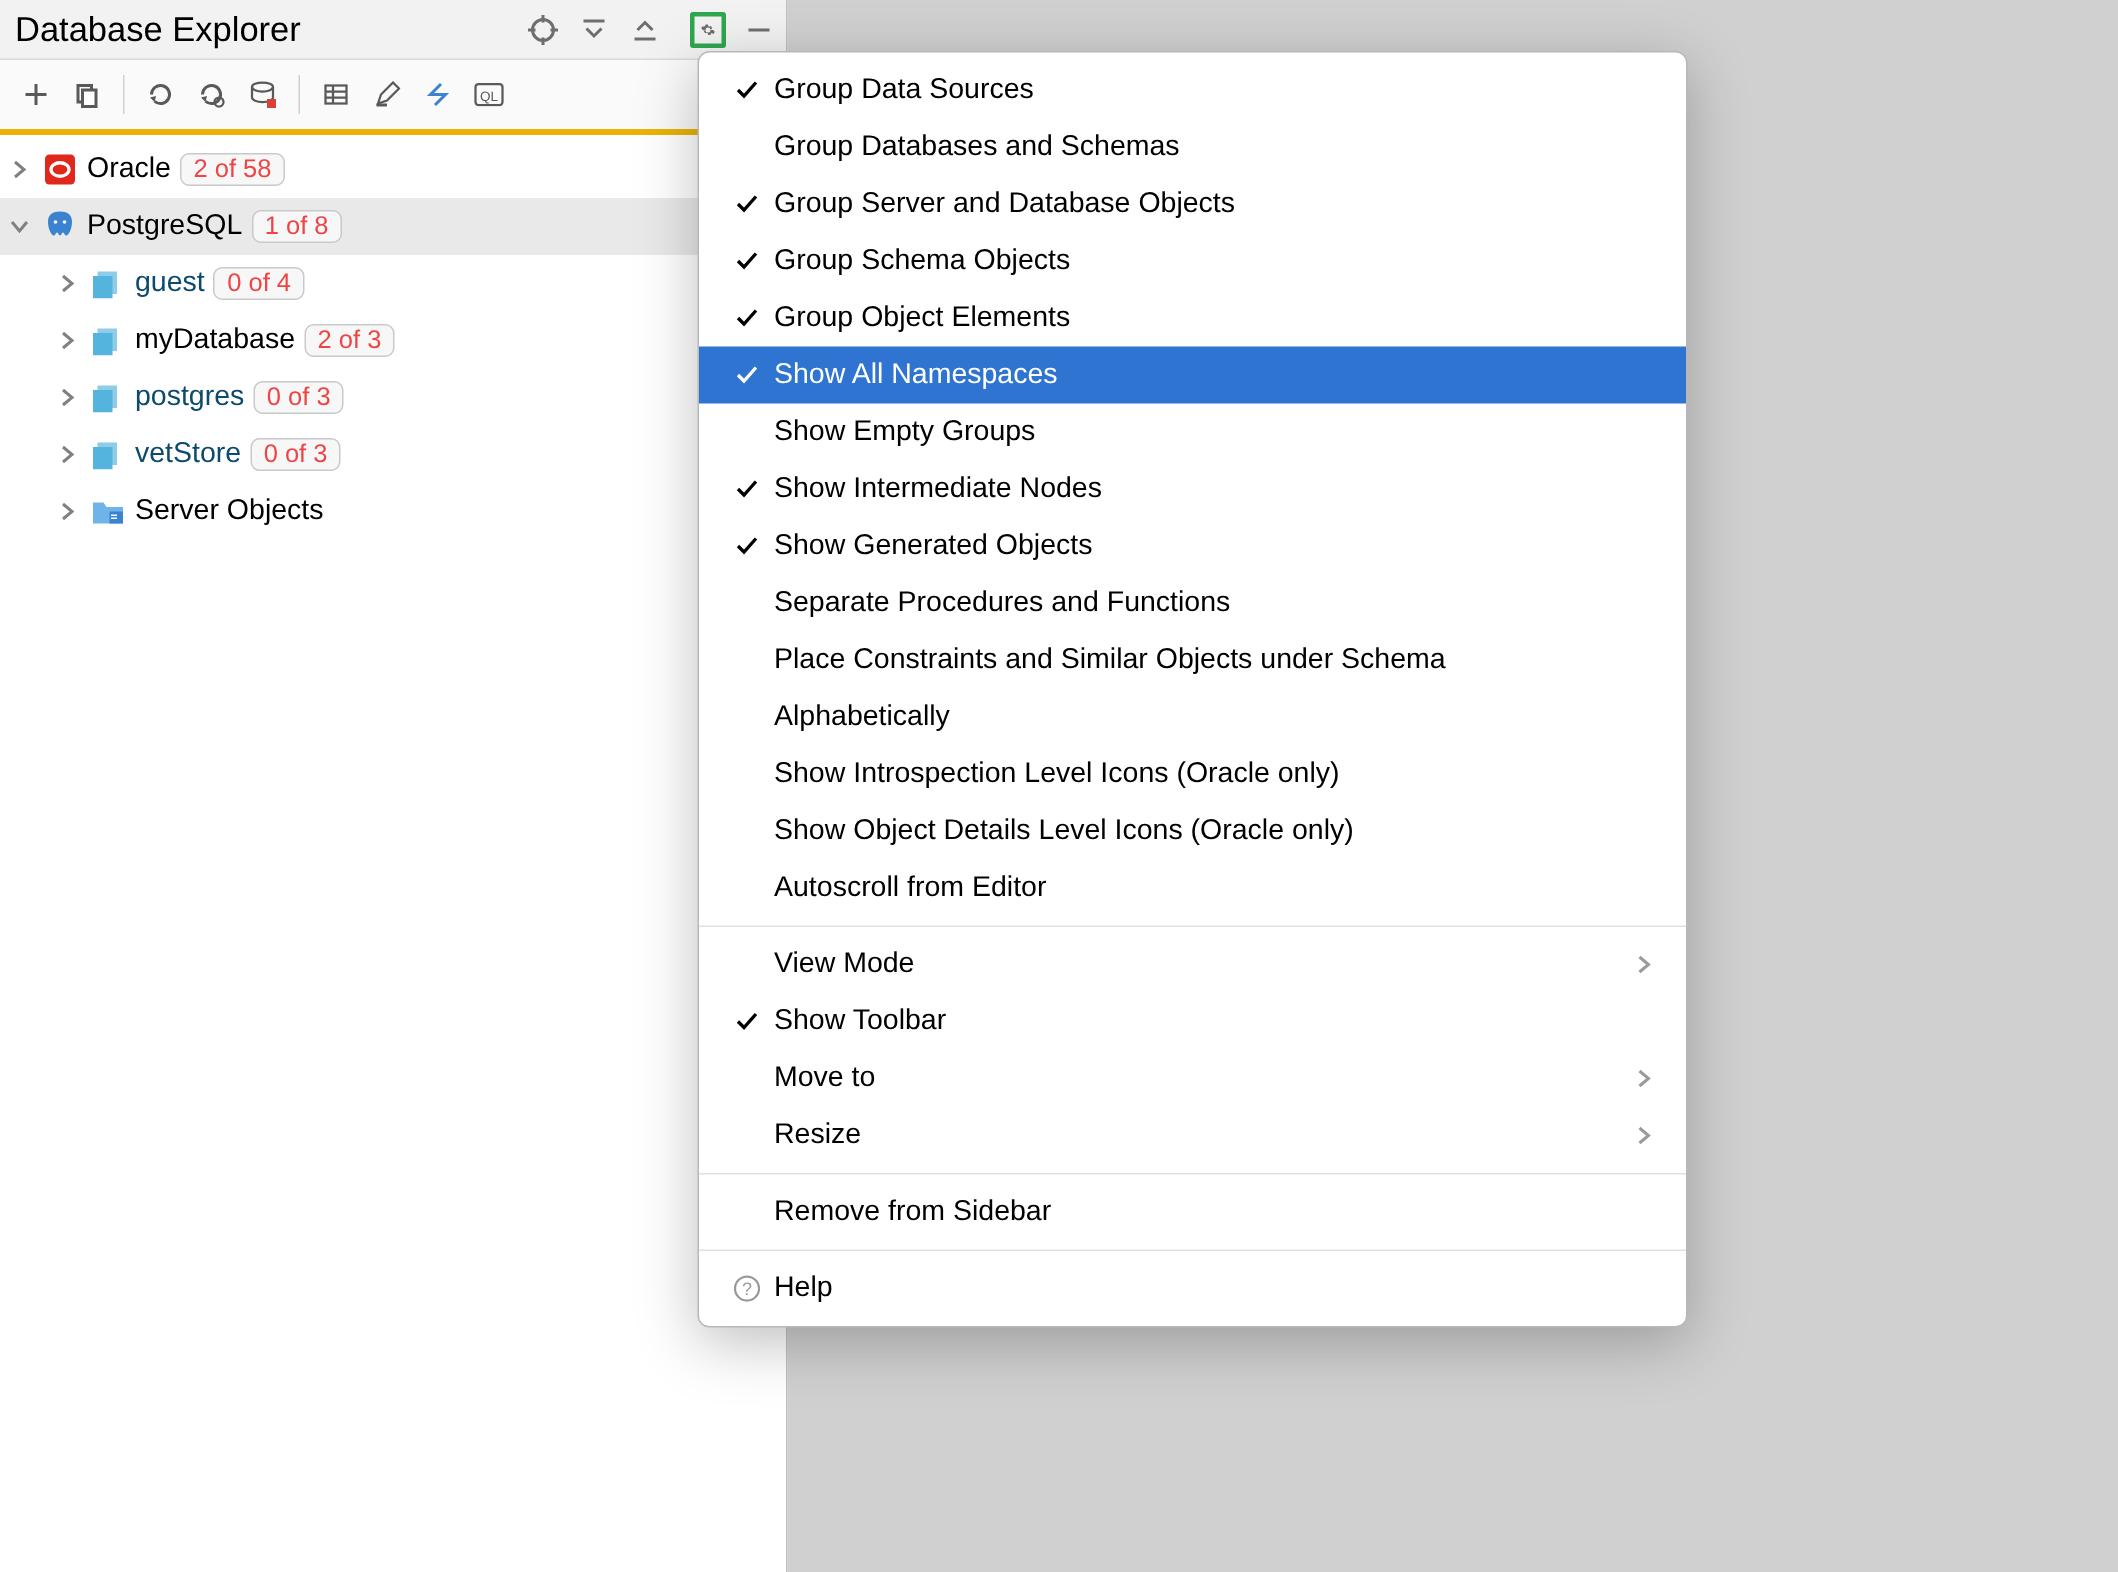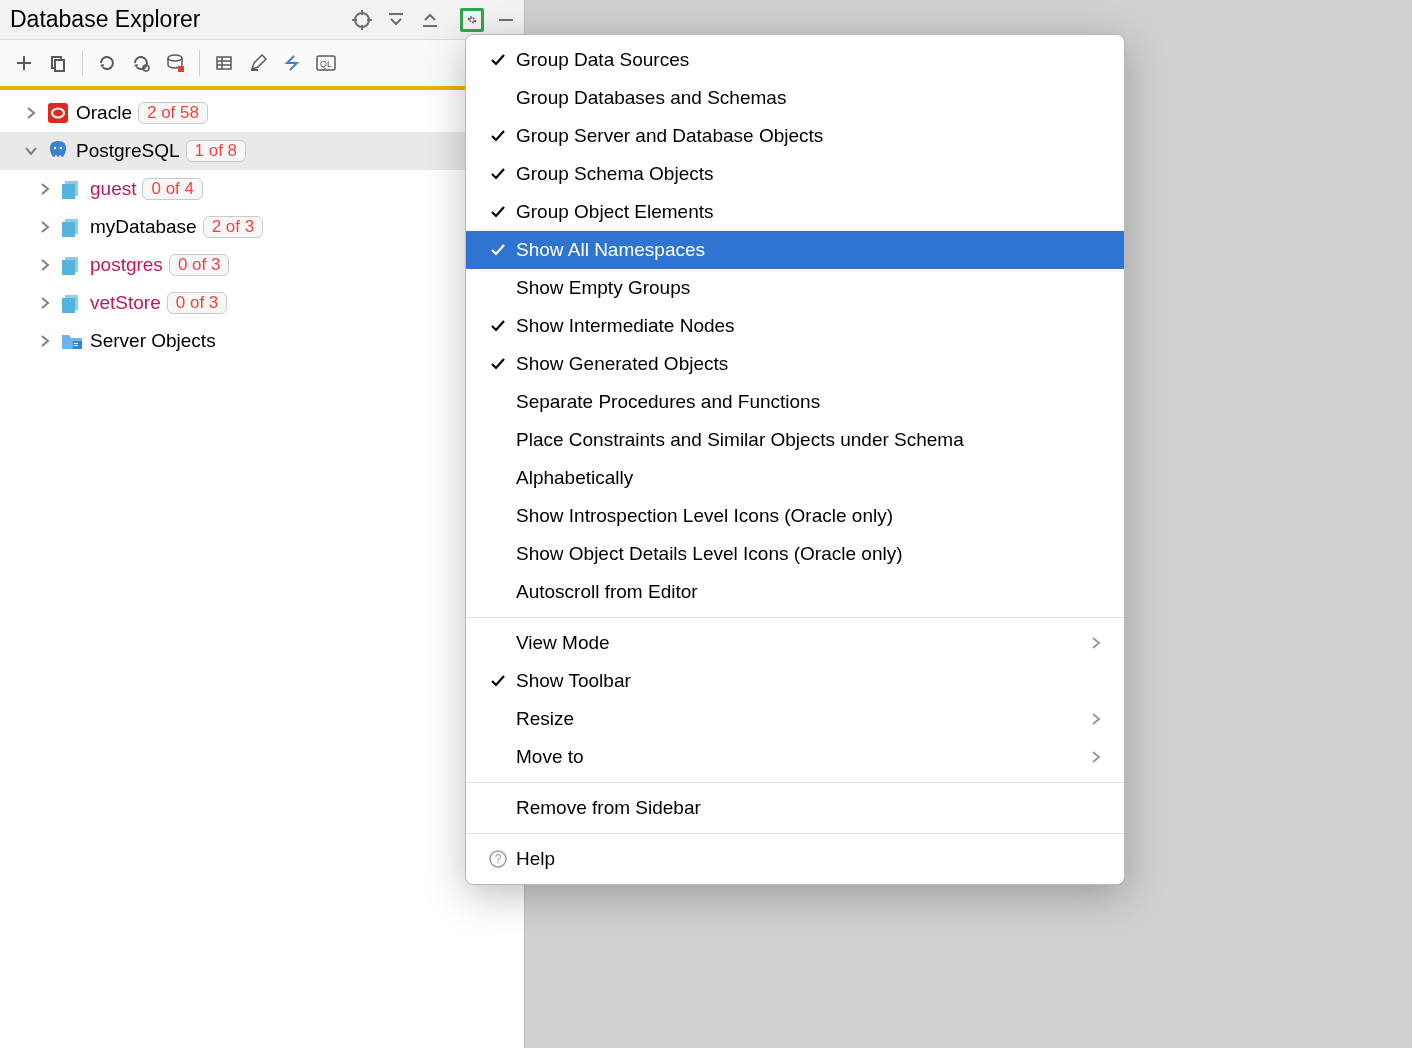--- a/index.html
+++ b/index.html
@@ -77,21 +77,21 @@
   .tree {
     flex:1;
     background:#fff;
     padding-top: 4px;
     font-size: 19px;
   }
   .tree-row {
     display:flex;
     align-items:center;
     height: 38px;
-    padding-left: 22px;
+    padding-left: 4px;
     gap: 6px;
     cursor:pointer;
   }
   .tree-row.selected { background:#e9e9e9; }
   .chev {
     width:18px; height:18px;
     display:flex; align-items:center; justify-content:center;
     color:#808080;
     flex-shrink:0;
   }
@@ -102,21 +102,21 @@
   }
   .badge {
     border:1px solid #c9c9c9;
     border-radius:6px;
     padding: 0 8px;
     font-size:17px;
     color:#ef4444;
     background:#f7f7f7;
   }
   .node-label { color:#000; }
-  .node-label.muted { color:#be185d; }
+  .node-label.muted { color:#0c4a6e; }
   .indent1 { padding-left: 36px; }
 
   
   .menu {
     position:absolute;
     left: 465px;
     top: 34px;
     width: 660px;
     background:#fff;
     border:1px solid #b8b8b8;
@@ -492,30 +492,30 @@
       <div class="menu-item">
         <span class="menu-check">
           <svg width="16" height="16" viewBox="0 0 16 16">
             <path d="M2 8 L6 12 L14 3" fill="none" stroke="currentColor" stroke-width="2.2"></path>
           </svg>
         </span>
         <span class="menu-label">Show Toolbar</span>
       </div>
       <div class="menu-item">
         <span class="menu-check"></span>
-        <span class="menu-label">Resize</span>
+        <span class="menu-label">Move to</span>
         <span class="menu-sub">
           <svg width="10" height="14" viewBox="0 0 10 14">
             <path d="M2 2 L8 7 L2 12" fill="none" stroke="currentColor" stroke-width="2"></path>
           </svg>
         </span>
       </div>
       <div class="menu-item">
         <span class="menu-check"></span>
-        <span class="menu-label">Move to</span>
+        <span class="menu-label">Resize</span>
         <span class="menu-sub">
           <svg width="10" height="14" viewBox="0 0 10 14">
             <path d="M2 2 L8 7 L2 12" fill="none" stroke="currentColor" stroke-width="2"></path>
           </svg>
         </span>
       </div>
     </div>
   <div class="menu-sep"></div>
   <div id="menu-g3">
       <div class="menu-item">

